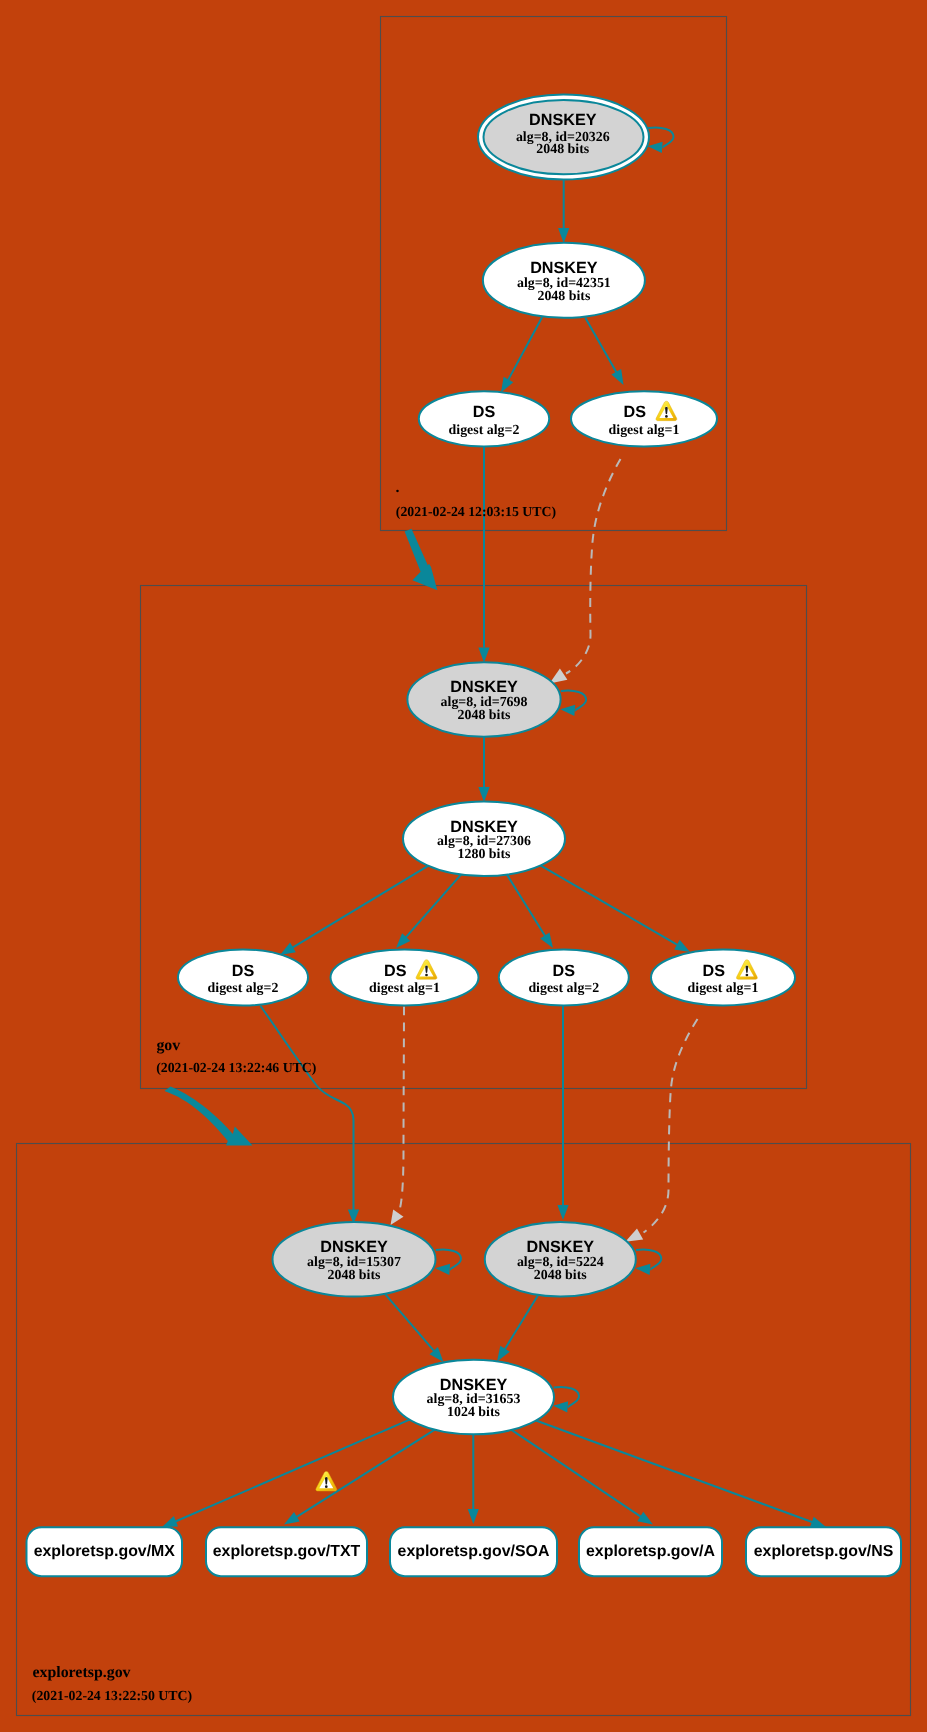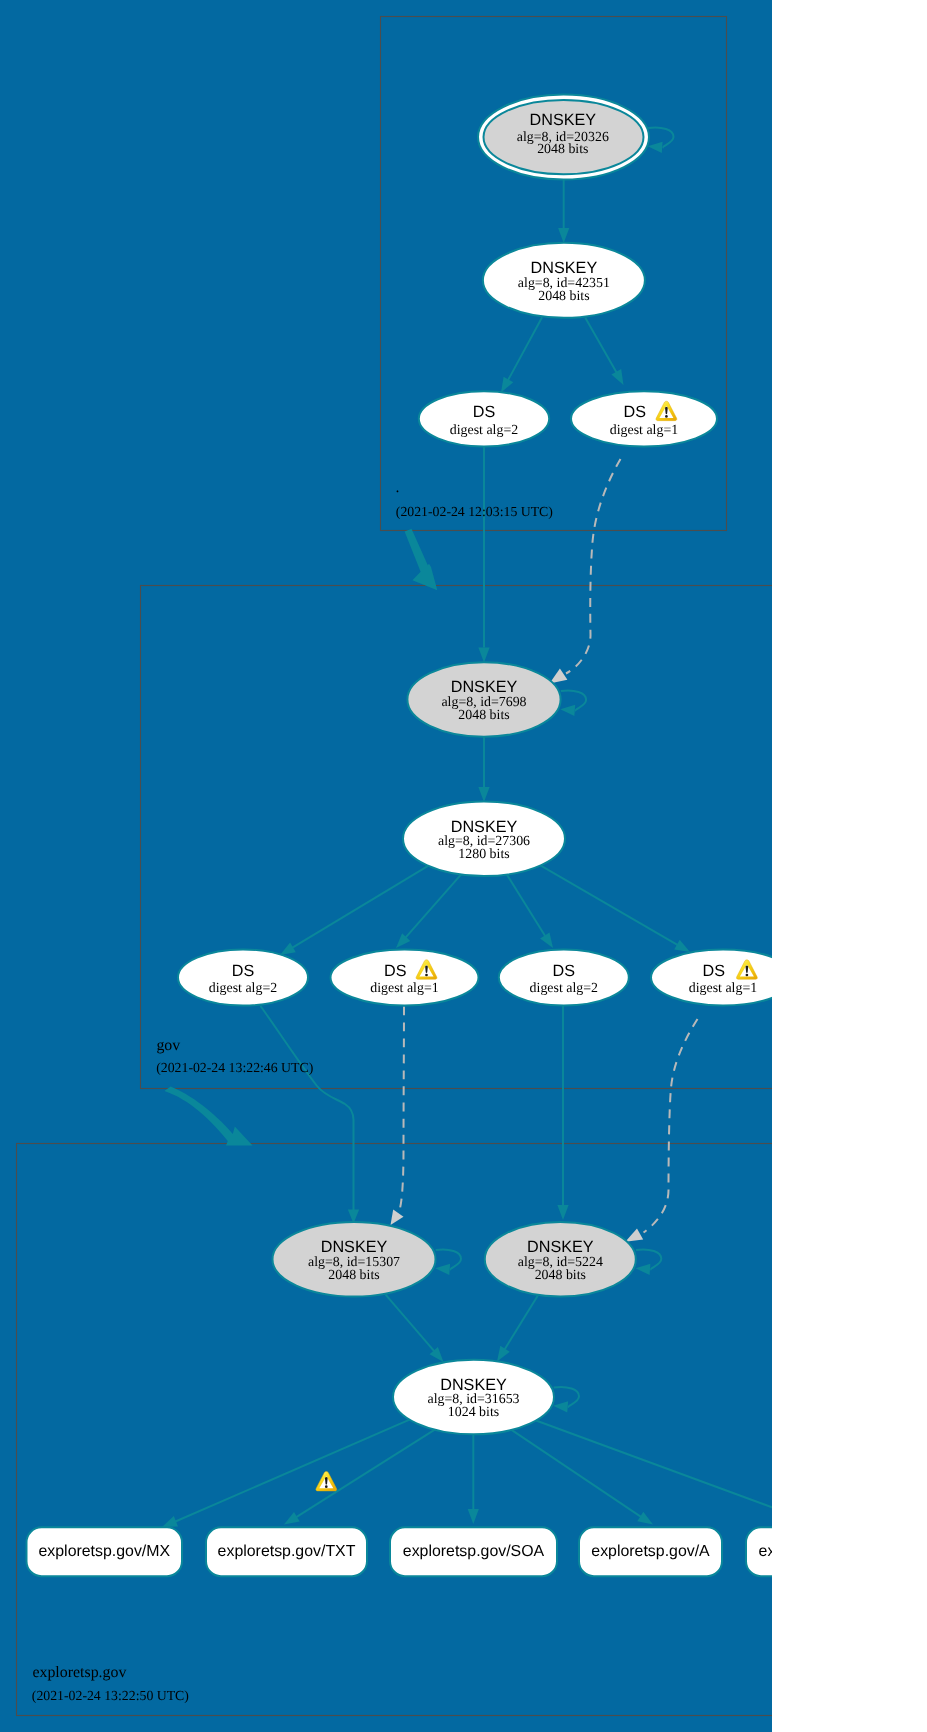--- a/index.html
+++ b/index.html
@@ -1,18 +1,18 @@
 <!DOCTYPE html>
 <html><head>
 <meta charset="utf-8">
 <title>DNSSEC authentication chain</title>
 <style>
   html,body{margin:0;padding:0;background:#ffffff;}
   svg text{text-rendering:geometricPrecision;}
-  #root{position:relative;width:772px;height:1732px;background:#0369a1;overflow:hidden;}
+  #root{position:relative;width:927px;height:1732px;background:#c2410c;overflow:hidden;font-weight:bold;}
   svg#chain{will-change:transform;}
   svg#chain{display:block;width:927px;height:1732px;}
   .zone-box{fill:none;stroke:#4d4d4d;stroke-width:1.1;}
   .node-ellipse{stroke:#0a879a;stroke-width:2;}
   .edge{fill:none;stroke:#0a879a;stroke-width:2;}
   .edge-head{fill:#0a879a;stroke:none;}
   .edge-dash{fill:none;stroke:#b9b9b9;stroke-width:2;stroke-dasharray:9 7;}
   .edge-dash-head{fill:#cfcfcf;stroke:none;}
   .edge-thick{fill:#0a879a;stroke:none;}
   .rrset-box{fill:#ffffff;stroke:#0a879a;stroke-width:2;}

